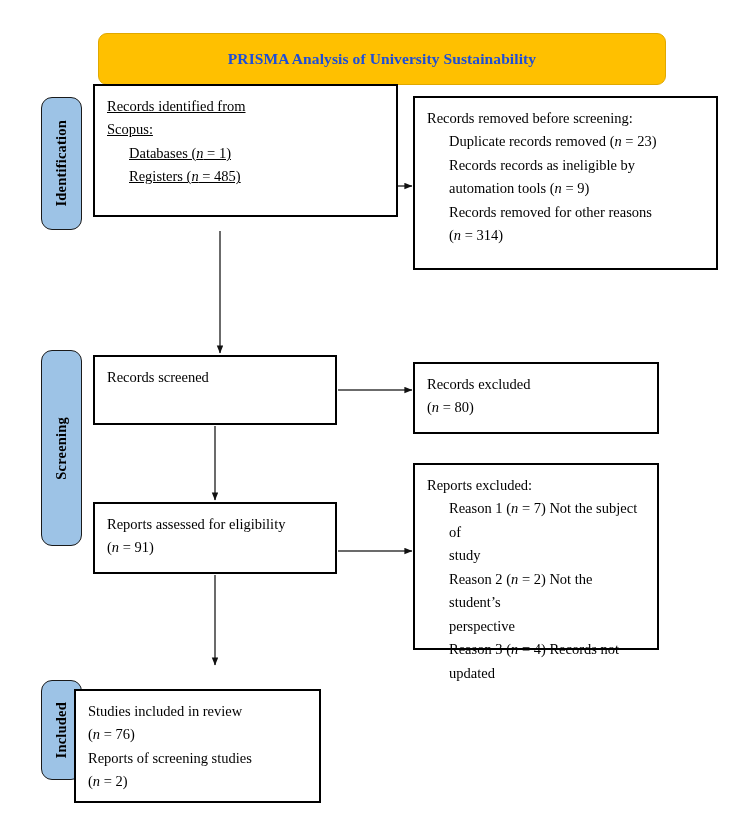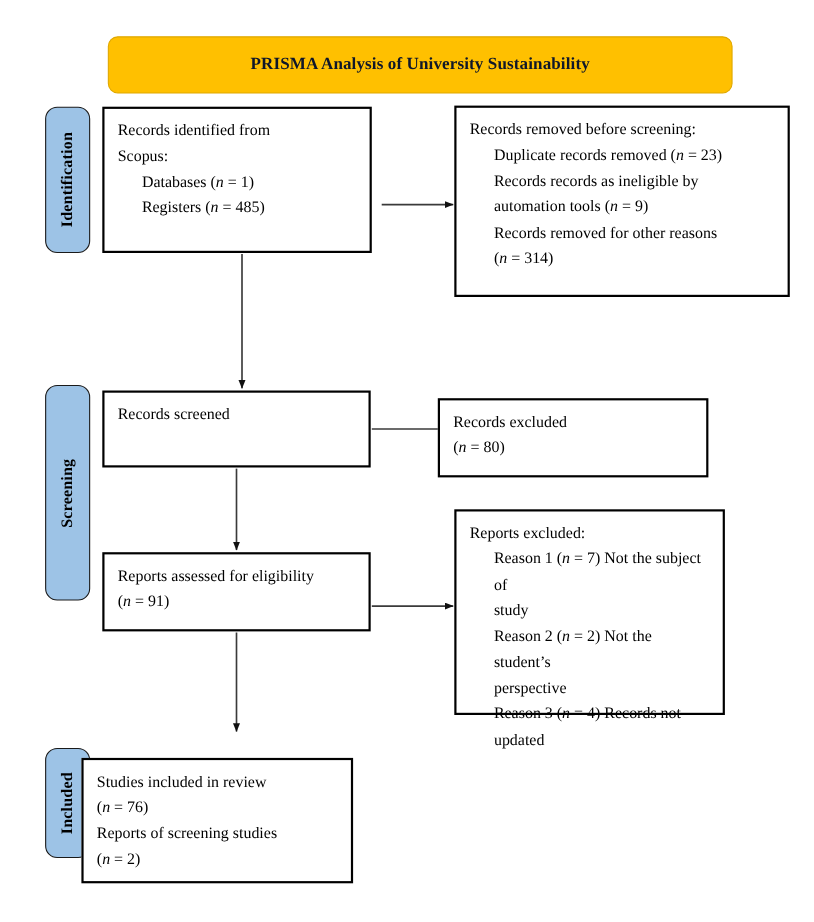--- a/index.html
+++ b/index.html
@@ -35,21 +35,21 @@
     border-radius: 9px;
     box-sizing: border-box;
     display: flex;
     align-items: center;
     justify-content: center;
   }
   .title-banner .title-text {
     font-weight: bold;
     font-size: 15.5px;
     letter-spacing: 0.1px;
-    color: #0f172a;
+    color: #1d4ed8;
     text-align: center;
     line-height: 1.1;
   }
 
   
   .stage-tab {
     position: absolute;
     background: #9DC3E6;
     border: 1.6px solid #1a1a1a;
     border-radius: 11px;
@@ -85,28 +85,28 @@
   .flow-box p {
     margin: 0;
     text-align: justify;
     text-justify: inter-word;
   }
   .flow-box p.nojust { text-align: left; }
   .flow-box p.indent { padding-left: 22px; }
   .flow-box .ital { font-style: italic; }
 
   
-  #box-identified   { left: 93px;  top: 97px;  width: 245px; height: 133px; }
+  #box-identified   { left: 93px;  top: 84px;  width: 305px; height: 133px; text-decoration: underline; }
   #box-screened     { left: 93px;  top: 355px; width: 244px; height: 70px;  }
   #box-eligibility  { left: 93px;  top: 502px; width: 244px; height: 72px;  }
   #box-included     { left: 74px;  top: 667px; width: 247px; height: 114px; margin-top: 22px; }
 
   
   #box-removed      { left: 413px; top: 96px; width: 305px; height: 174px; }
-  #box-excluded     { left: 398px; top: 362px; width: 246px; height: 72px;  }
+  #box-excluded     { left: 413px; top: 362px; width: 246px; height: 72px;  }
   #box-rep-excluded { left: 413px; top: 463px; width: 246px; height: 187px; }
 
   
   #connectors {
     position: absolute;
     left: 0; top: 0;
     width: 740px;
     height: 838px;
     pointer-events: none;
   }

